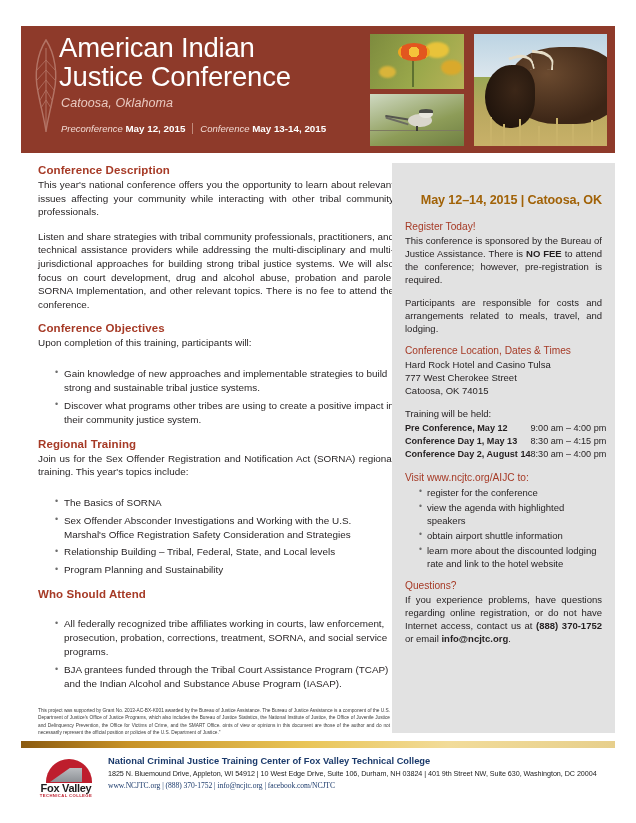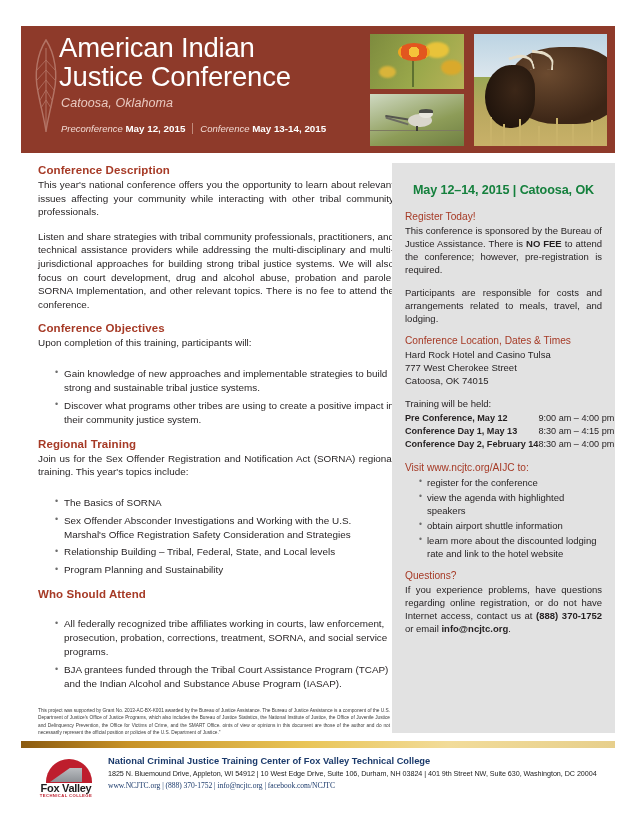--- a/index.html
+++ b/index.html
@@ -125,22 +125,22 @@
     text-align:justify;width:352px;
   }
 
   
   .side{
     position:absolute;left:392px;top:163px;width:223px;height:570px;
     background:#e2e2e2;
   }
   .side-in{padding:14px 13px 0 13px;}
   .side-title{
-    color:#15803d;font-size:12.6px;font-weight:bold;text-align:center;
-    margin:6px 0 14px 0;letter-spacing:-.1px;
+    color:#a16207;font-size:12.6px;font-weight:bold;text-align:right;
+    margin:16px 0 14px 0;letter-spacing:-.1px;
   }
   h3.sh{color:#a63a26;font-size:10.2px;font-weight:normal;margin:0 0 2px 0;}
   .sp{font-size:9.5px;line-height:13px;text-align:justify;margin:0 0 10px 0;}
   .sp b{font-weight:bold;}
   .codes{margin:0 0 10px 10px;font-size:9.5px;line-height:14.5px;}
   .codes b{font-weight:bold;}
   .addr{font-size:9.5px;line-height:13.2px;margin:0 0 10px 0;}
   .trainlabel{font-size:9.5px;margin:0 0 3px 0;}
   table.sched{border-collapse:collapse;width:100%;margin-bottom:12px;}
   table.sched td{font-size:9.1px;padding:1.4px 0;vertical-align:top;}
@@ -295,21 +295,21 @@
         <tbody>
             <tr>
           <td class="d">Pre Conference, May 12</td>
           <td class="t">9:00 am – 4:00 pm</td>
         </tr>
         <tr>
           <td class="d">Conference Day 1, May 13</td>
           <td class="t">8:30 am – 4:15 pm</td>
         </tr>
         <tr>
-          <td class="d">Conference Day 2, February 14</td>
+          <td class="d">Conference Day 2, August 14</td>
           <td class="t">8:30 am – 4:00 pm</td>
         </tr>
       </tbody>
         </table>
 
       <h3 class="sh">Visit www.ncjtc.org/AIJC to:</h3>
       <ul class="sbul">
         <li>register for the conference</li>
         <li>view the agenda with highlighted speakers</li>
         <li>obtain airport shuttle information</li>

